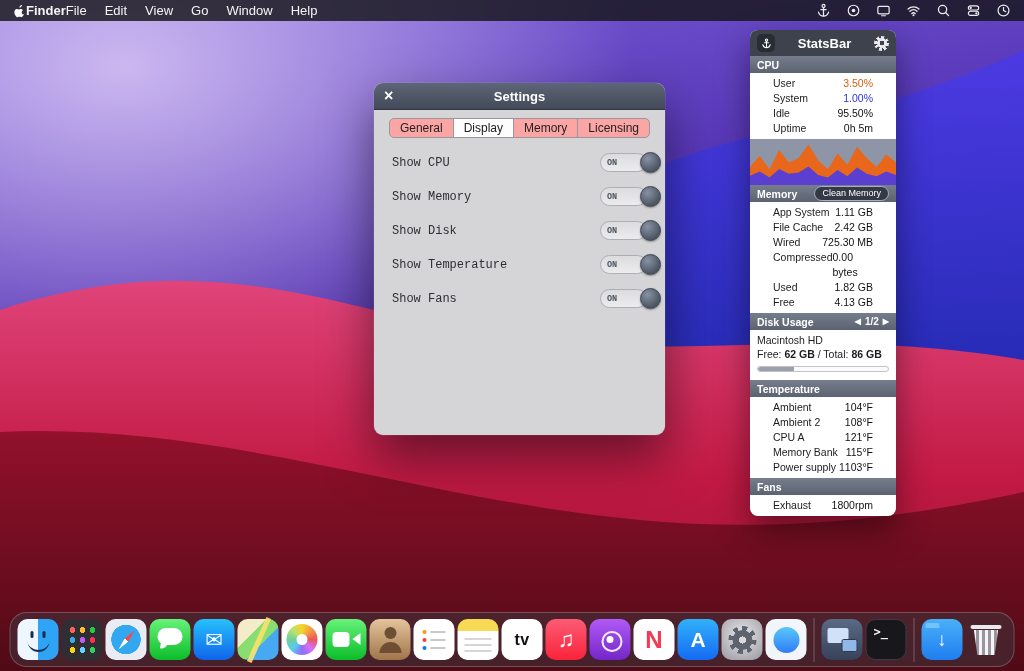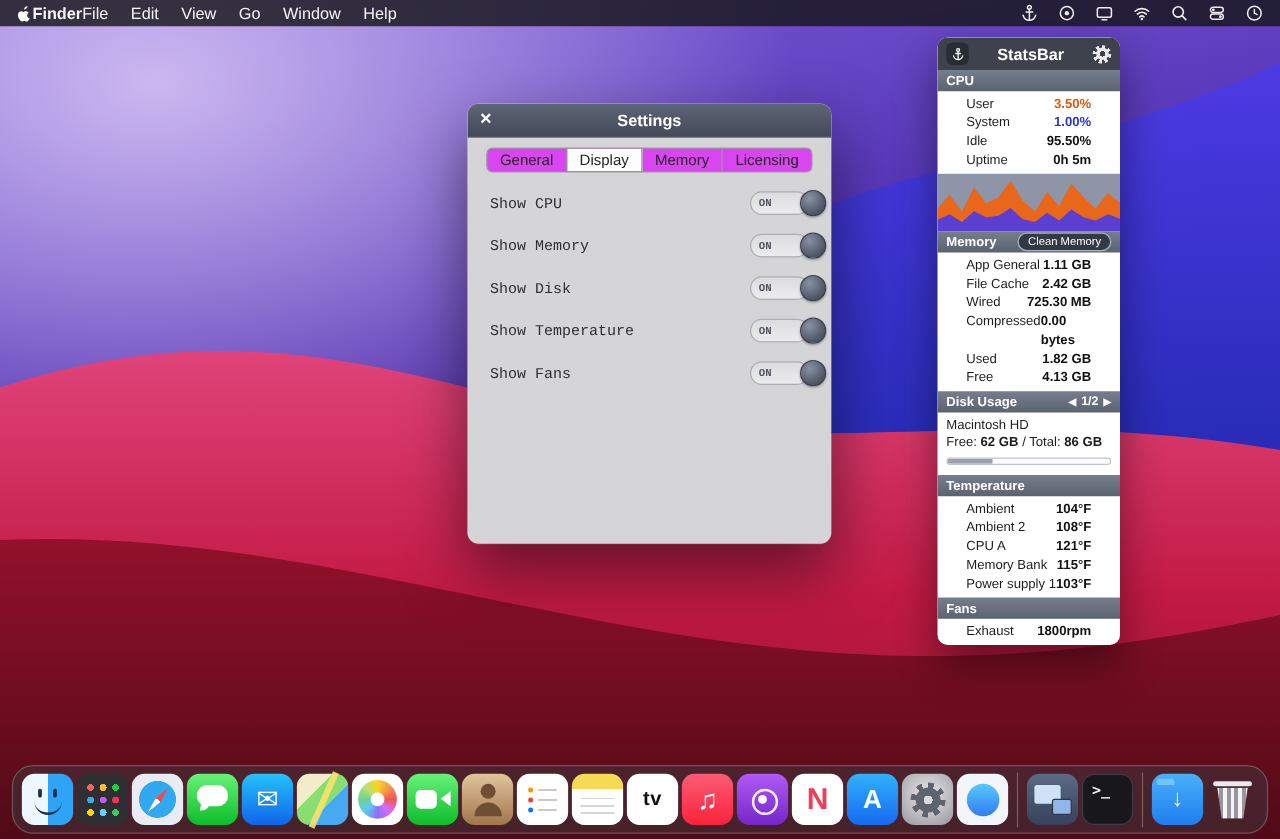--- a/index.html
+++ b/index.html
@@ -20,21 +20,21 @@
   
   .settings-window { position:absolute; left:374px; top:83px; width:291px; height:352px; border-radius:9px;
     background:#d5d5d8; box-shadow:0 22px 50px rgba(0,0,0,.5), 0 0 0 .5px rgba(255,255,255,.2); z-index:5; overflow:hidden; }
   .titlebar { height:27px; background:linear-gradient(180deg,#5e6576,#424a59); display:flex; align-items:center;
     justify-content:center; position:relative; border-bottom:1px solid #30353f; }
   .window-title { color:#fff; font-size:13px; font-weight:700; }
   .close-btn { position:absolute; left:10px; top:3px; background:transparent; border:none; color:#fff;
     font-size:16px; font-weight:700; cursor:pointer; line-height:20px; }
   .window-body { padding-top:8px; }
   .tabs { display:flex; width:max-content; margin:0 auto; border:1px solid #97979d; border-radius:5px;
-    overflow:hidden; background:#d946ef; }
+    overflow:hidden; background:#fca5a5; }
   .tab { border:none; background:transparent; font-family:inherit; font-size:12px; color:#222;
     padding:2px 10px; border-right:1px solid #97979d; cursor:pointer; height:18px; }
   .tab:last-child { border-right:none; }
   .tab.active { background:#fdfdfd; }
   .setting-rows { margin-top:14px;font-family:Liberation Mono, monospace; }
   .setting-row { display:flex; align-items:center; justify-content:space-between; padding:0 18px; height:21px; margin-bottom:13px; }
   .setting-label { font-size:12px; color:#2e2e33; }
   .toggle { position:relative; width:47px; height:19px; border-radius:10px; display:flex; align-items:center;gap:19px; }
   .toggle.on { background:linear-gradient(180deg,#dcdcdf,#ececef); border:1px solid #aeaeb4; justify-content:space-between; }
   .toggle.off { background:#fbfbfc; border:1px solid #b6b6bc; justify-content:space-between; }
@@ -51,21 +51,21 @@
   .sb-title { color:#fff; font-weight:700; font-size:13px; flex:1; text-align:center; }
   .sb-gear { position:relative; width:15px; height:15px; border-radius:50%; cursor:pointer;
     background:repeating-conic-gradient(#e9e9ef 0 24deg, transparent 24deg 45deg); }
   .sb-gear::after { content:""; position:absolute; inset:2.5px; border-radius:50%;
     background:radial-gradient(circle,#3d424d 0 2.2px,#e9e9ef 2.3px); }
   .sb-header { height:17px; background:linear-gradient(180deg,#767e8d,#5b6270); color:#fff; font-weight:700;
     font-size:10.5px; display:flex; align-items:center; justify-content:space-between; padding:0 7px; }
   .sb-rows { padding:3px 16px; }
   .sb-row { display:flex; justify-content:space-between; padding:0 7px; line-height:15px; }
   .sb-label { color:#1c1c20; }
-  .sb-value { color:#111; font-weight:700; }
+  .sb-value { color:#111; font-weight:400; }
   .cpu-graph { height:46px; background:#8d95a6; }
   .cpu-graph svg { display:block; width:100%; height:100%; }
   .clean-btn { font-family:inherit; font-size:9px; color:#fff; background:#343a45; border:1px solid #a9b1bf;
     border-radius:8px; padding:1px 7px; line-height:1.2; cursor:pointer; }
   .pager { display:flex; align-items:center; gap:4px; color:#fff; font-size:10px; font-weight:700; }
   .pager-arrow { font-size:8px; cursor:pointer; }
   .disk-body { padding:4px 7px 8px; }
   .disk-volume { color:#1c1c20; }
   .disk-line { color:#1c1c20; margin-top:2px; }
   .disk-line b { font-weight:700; }
@@ -368,21 +368,21 @@
             <polygon points="0,46 0.0,28.0 8.9,16.8 17.9,30.3 26.8,10.9 35.7,23.5 44.7,19.0 53.6,5.5 62.5,21.3 71.5,30.3 80.4,14.5 89.3,25.8 98.3,7.8 107.2,19.0 116.1,28.0 125.1,15.4 134.0,23.5 134,46" fill="#e8671b"></polygon>
             <polygon points="0,46 0.0,36.7 8.9,32.4 17.9,38.6 26.8,29.9 35.7,34.8 44.7,33.6 53.6,27.4 62.5,36.1 71.5,38.6 80.4,31.1 89.3,37.3 98.3,28.6 107.2,34.8 116.1,37.3 125.1,32.4 134.0,36.1 134,46" fill="#5b3fd0"></polygon>
           </svg>
         </div>
         <div class="sb-header">
           <span>Memory</span>
           <button class="clean-btn">Clean Memory</button>
         </div>
         <div class="sb-rows">
           <div class="sb-row">
-            <span class="sb-label">App General</span>
+            <span class="sb-label">App System</span>
             <span class="sb-value">1.11 GB</span>
           </div>
           <div class="sb-row">
             <span class="sb-label">File Cache</span>
             <span class="sb-value">2.42 GB</span>
           </div>
           <div class="sb-row">
             <span class="sb-label">Wired</span>
             <span class="sb-value">725.30 MB</span>
           </div>

